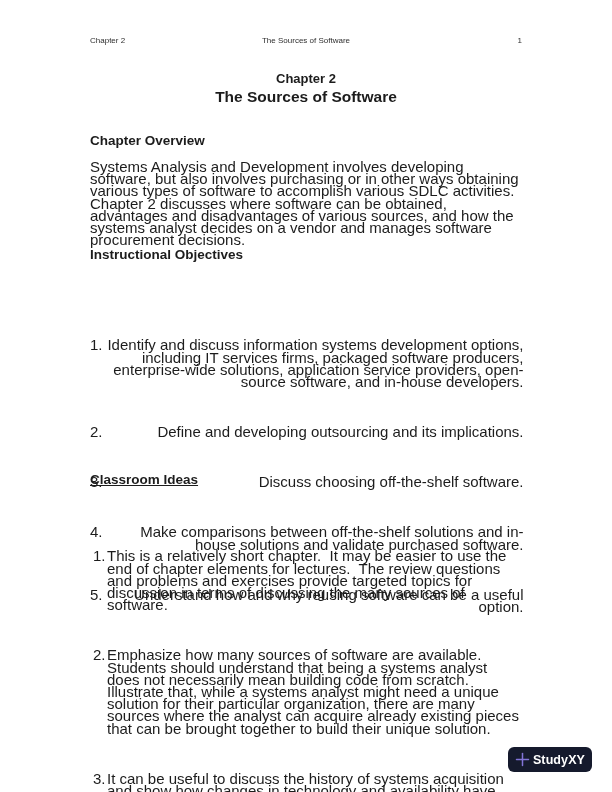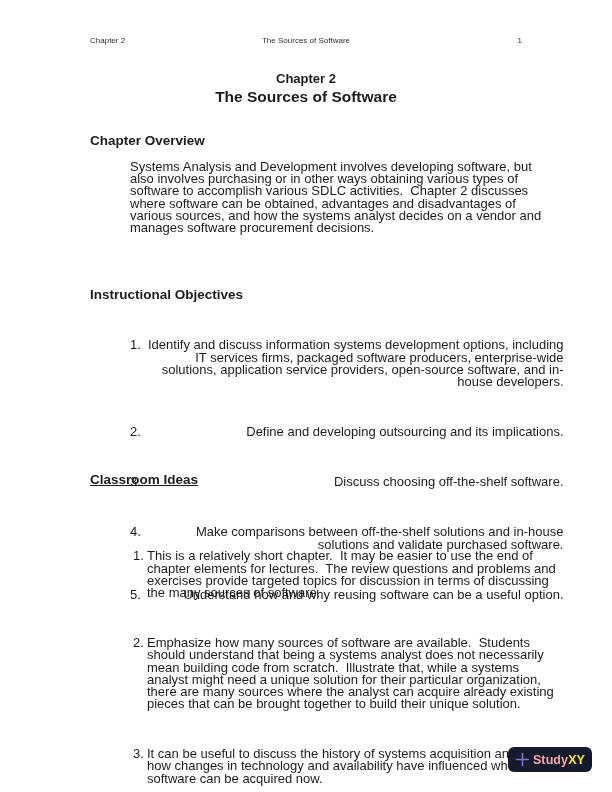--- a/index.html
+++ b/index.html
@@ -33,28 +33,27 @@
   .title-line2 { font-size: 15.5px; font-weight: bold; line-height: 19px; }
 
   .section-heading {
     position: absolute;
     left: 90px;
     font-size: 13.5px;
     font-weight: bold;
     line-height: 15px;
   }
   .h-overview  { top: 133px; text-align: center; }
-  .h-objectives{ top: 247px; margin-top: 40px; }
+  .h-objectives{ top: 247px; }
   .h-classroom { top: 472px; text-decoration: underline; }
 
   .body-text {
-    font-size: 13px;
+    font-size: 15px;
     line-height: 12.2px;
     white-space: pre-wrap;
-    margin-left: 40px;
   }
   .p-overview {
     position: absolute;
     top: 161px; left: 90px; width: 429px;
   }
   .p-objectives-intro {
     position: absolute;
     top: 275px; left: 90px; width: 429px;
   }
   .italic { font-style: italic; }
@@ -78,22 +77,22 @@
     width: 84px; height: 25px;
     background: #151a2d;
     border-radius: 6px;
     display: flex;
     align-items: center;
     justify-content: center;
     gap: 3px;
   }
   .logo-plus { display: flex; align-items: center; }
   .logo-text { font-size: 12.5px; font-weight: bold; letter-spacing: 0.1px; }
-  .logo-text .t1 { color: #fca5a5; }
-  .logo-text .t2 { color: #fde047; }
+  .logo-text .t1 { color: #ffffff; }
+  .logo-text .t2 { color: #ffffff; }
 </style>
 </head>
 <body>
 
 <div class="page">
 
   <div class="running-header">
     <span class="rh-left">Chapter 2</span>
     <span class="rh-center">The Sources of Software</span>
     <span class="rh-right">1</span>

